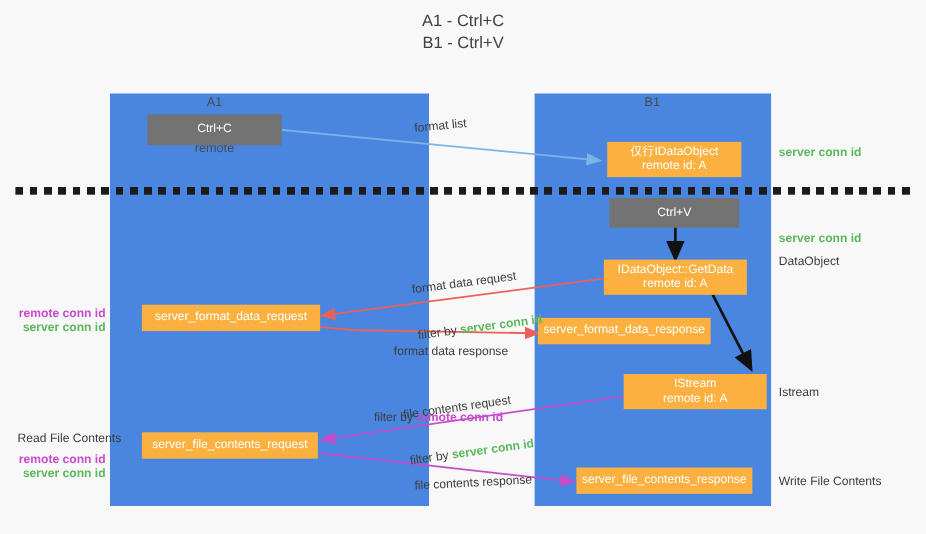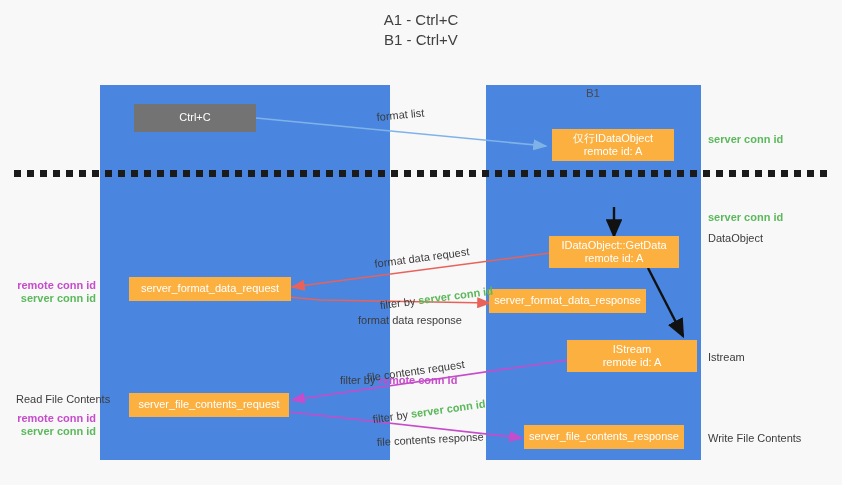--- a/index.html
+++ b/index.html
@@ -64,20 +64,24 @@
 <body>
 
 <div id="stage">
 
   <div class="title">A1 - Ctrl+C
 B1 - Ctrl+V</div>
 
   <div class="lane" id="lane-a"></div>
   <div class="lane" id="lane-b"></div>
 
+  <div class="lane-head" style="left:145px;top:58px;width:100px;">
+    <div>A1</div>
+    <div>remote</div>
+  </div>
   <div class="lane-head" style="left:543px;top:58px;width:100px;">
     <div>B1</div>
     <div>connection</div>
   </div>
 
   <svg class="arrows">
     <defs>
       <marker id="ah-blue" markerWidth="9" markerHeight="7" refX="8" refY="3.5" orient="auto">
         <polygon points="0 0, 9 3.5, 0 7" fill="#7fb3e8"></polygon>
       </marker>
@@ -107,20 +111,21 @@
     <line x1="290" y1="412" x2="522" y2="438" stroke="#c64ccb" stroke-width="1.6" marker-end="url(#ah-mag)"></line>
   </svg>
 
   <div class="dashed-line"></div>
 
   <div class="box green" style="left:134px;top:104px;width:122px;height:28px;">Ctrl+C</div>
 
   <div class="box orange" style="left:552px;top:129px;width:122px;height:32px;">仅行IDataObject
 remote id: A</div>
 
+  <div class="box green" style="left:554px;top:180px;width:118px;height:27px;">Ctrl+V</div>
 
   <div class="box orange" style="left:549px;top:236px;width:130px;height:32px;">IDataObject::GetData
 remote id: A</div>
 
   <div class="box orange" style="left:489px;top:289px;width:157px;height:24px;">server_format_data_response</div>
 
   <div class="box orange" style="left:129px;top:277px;width:162px;height:24px;">server_format_data_request</div>
 
   <div class="box orange" style="left:567px;top:340px;width:130px;height:32px;">IStream
 remote id: A</div>

